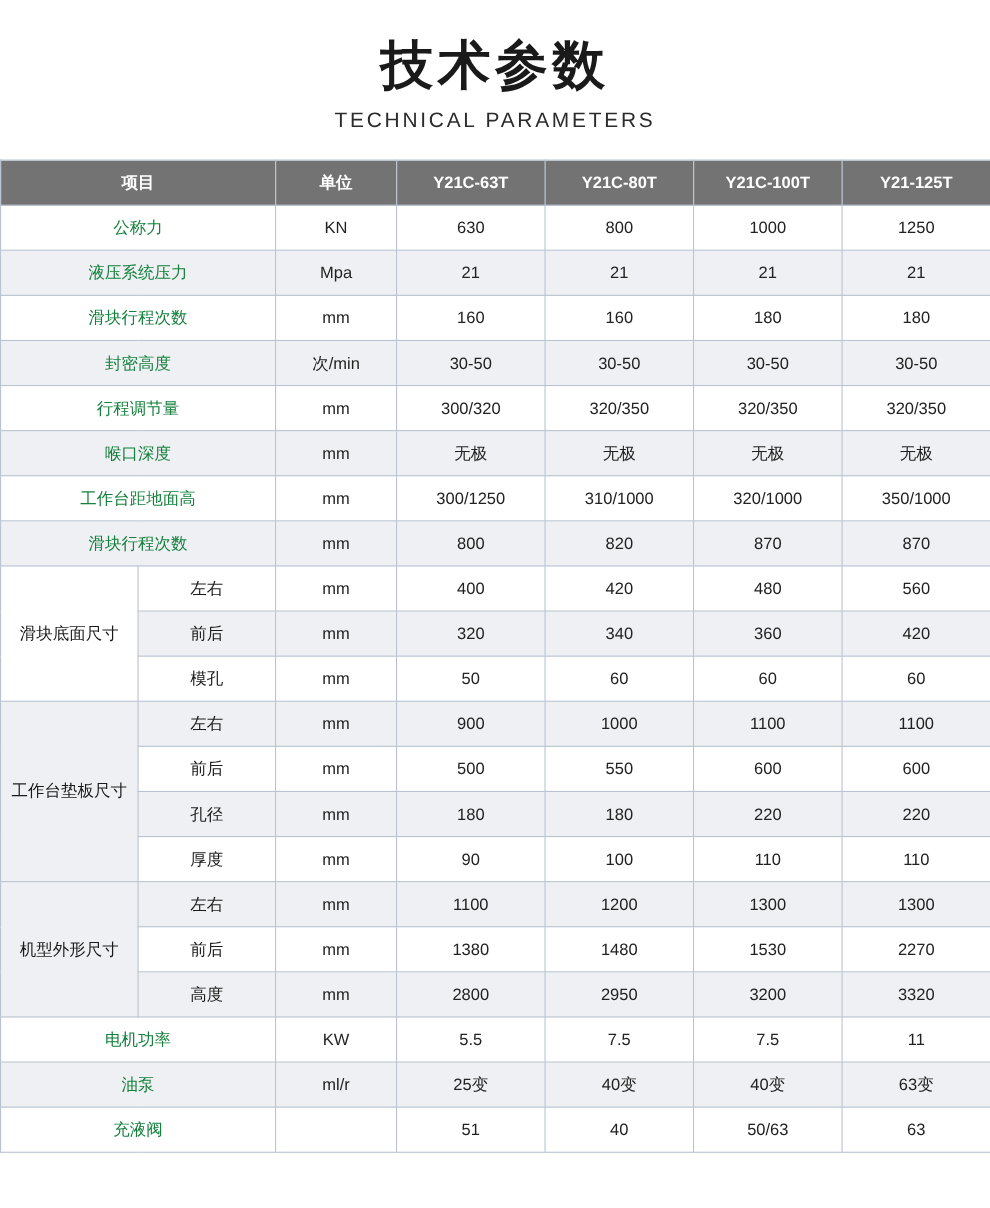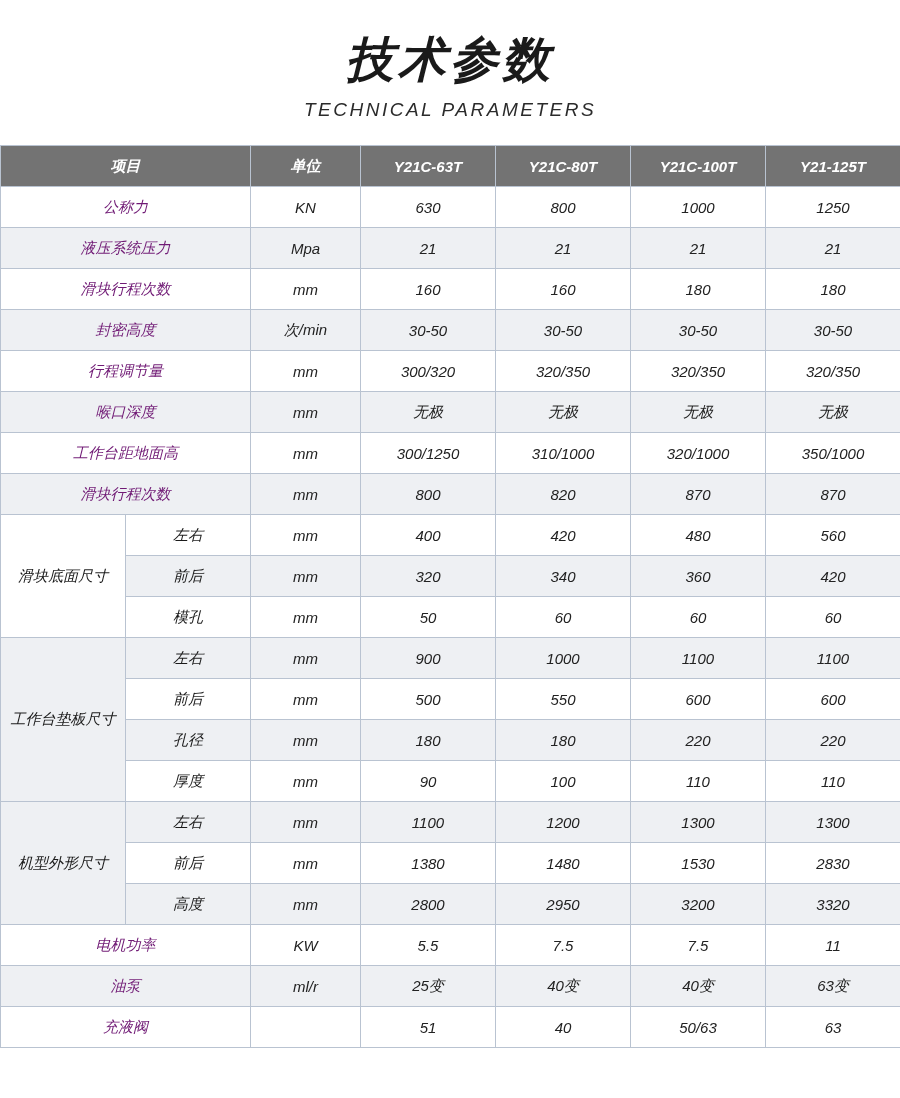--- a/index.html
+++ b/index.html
@@ -12,21 +12,20 @@
     height: 1098px;
     font-family: "Liberation Sans", sans-serif;
     color: #222;
     overflow: hidden;
   }
   .page {
     width: 900px;
     height: 1098px;
     box-sizing: border-box;
     position: relative;
-    font-style: italic;
   }
   .title-block {
     text-align: center;
     padding-top: 32px;
   }
   .main-title {
     font-size: 48px;
     font-weight: bold;
     letter-spacing: 4px;
     color: #1a1a1a;
@@ -66,21 +65,21 @@
   }
   thead th.hdr-item { width: 250px; }
   thead th.hdr-unit { width: 110px; }
   thead th.hdr-model { width: 135px; text-align: center; }
 
   tbody tr.even td { background: #ffffff; }
   tbody tr.odd td  { background: #eef0f3; }
 
   td.label-full {
     font-size: 15px;
-    color: #701a75;
+    color: #15803d;
   }
   td.label-group {
     font-size: 15px;
     color: #1a1a1a;
     width: 155px;
   }
   td.label-sub {
     font-size: 15px;
     color: #1a1a1a;
     width: 95px;
@@ -244,21 +243,21 @@
           <td class="val">1200</td>
           <td class="val">1300</td>
           <td class="val">1300</td>
         </tr>
         <tr class="even">
           <td class="label-sub">前后</td>
           <td class="unit">mm</td>
           <td class="val">1380</td>
           <td class="val">1480</td>
           <td class="val">1530</td>
-          <td class="val">2830</td>
+          <td class="val">2270</td>
         </tr>
         <tr class="odd">
           <td class="label-sub">高度</td>
           <td class="unit">mm</td>
           <td class="val">2800</td>
           <td class="val">2950</td>
           <td class="val">3200</td>
           <td class="val">3320</td>
         </tr>
         <tr class="even">

